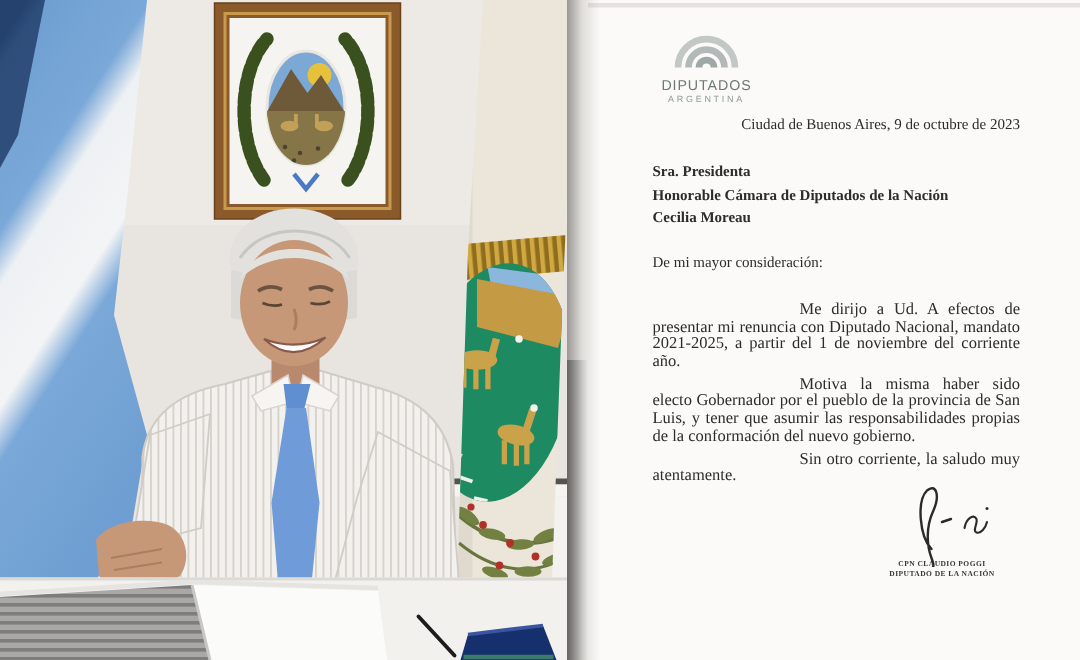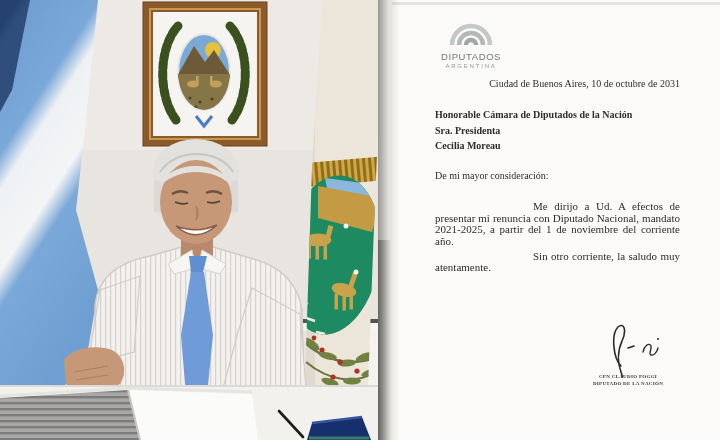--- a/index.html
+++ b/index.html
@@ -212,32 +212,33 @@
       <div class="logo">
         <svg width="46" height="24" viewBox="0 0 46 24" class="logo-arcs">
           <path d="M4,23 A19,19 0 0 1 42,23" fill="none" stroke="#c3c8c7" stroke-width="4.5"></path>
           <path d="M11,23 A12,12 0 0 1 35,23" fill="none" stroke="#b2b9b8" stroke-width="4.5"></path>
           <path d="M18,23 A5,5 0 0 1 28,23" fill="none" stroke="#9ea8a7" stroke-width="4.5"></path>
         </svg>
         <div class="logo-name">DIPUTADOS</div>
         <div class="logo-sub">ARGENTINA</div>
       </div>
 
-      <div class="date-line">Ciudad de Buenos Aires, 10 de octubre de 2031</div>
+      <div class="date-line">Ciudad de Buenos Aires, 9 de octubre de 2023</div>
 
       <div class="recipient">
+        <div>Sra. Presidenta</div>
         <div>Honorable Cámara de Diputados de la Nación</div>
-        <div>Sra. Presidenta</div>
         <div>Cecilia Moreau</div>
       </div>
 
       <div class="salutation">De mi mayor consideración:</div>
 
       <div class="letter-body">
         <p>Me dirijo a Ud. A efectos de presentar mi renuncia con Diputado Nacional, mandato 2021-2025, a partir del 1 de noviembre del corriente año.</p>
+        <p>Motiva la misma haber sido electo Gobernador por el pueblo de la provincia de San Luis, y tener que asumir las responsabilidades propias de la conformación del nuevo gobierno.</p>
         <p>Sin otro corriente, la saludo muy atentamente.</p>
       </div>
 
       <div class="sig-block">
         <svg class="sig-scrawl" width="80" height="56" viewBox="0 0 80 56">
           <path d="M33,44 C25,36 23,12 30,5 C36,0 39,8 34,19 C29,30 30,42 33,50 C34,53 35,55 34,56" fill="none" stroke="#2a2a2a" stroke-width="1.6" stroke-linecap="round"></path>
           <path d="M40,26 l6,-2" fill="none" stroke="#2a2a2a" stroke-width="1.6" stroke-linecap="round"></path>
           <path d="M55,30 c1,-6 6,-10 8,-6 c1,3 -3,8 0,9 c3,1 6,-3 7,-7" fill="none" stroke="#2a2a2a" stroke-width="1.4" stroke-linecap="round"></path>
           <circle cx="70" cy="17" r="1" fill="#2a2a2a"></circle>
         </svg>

